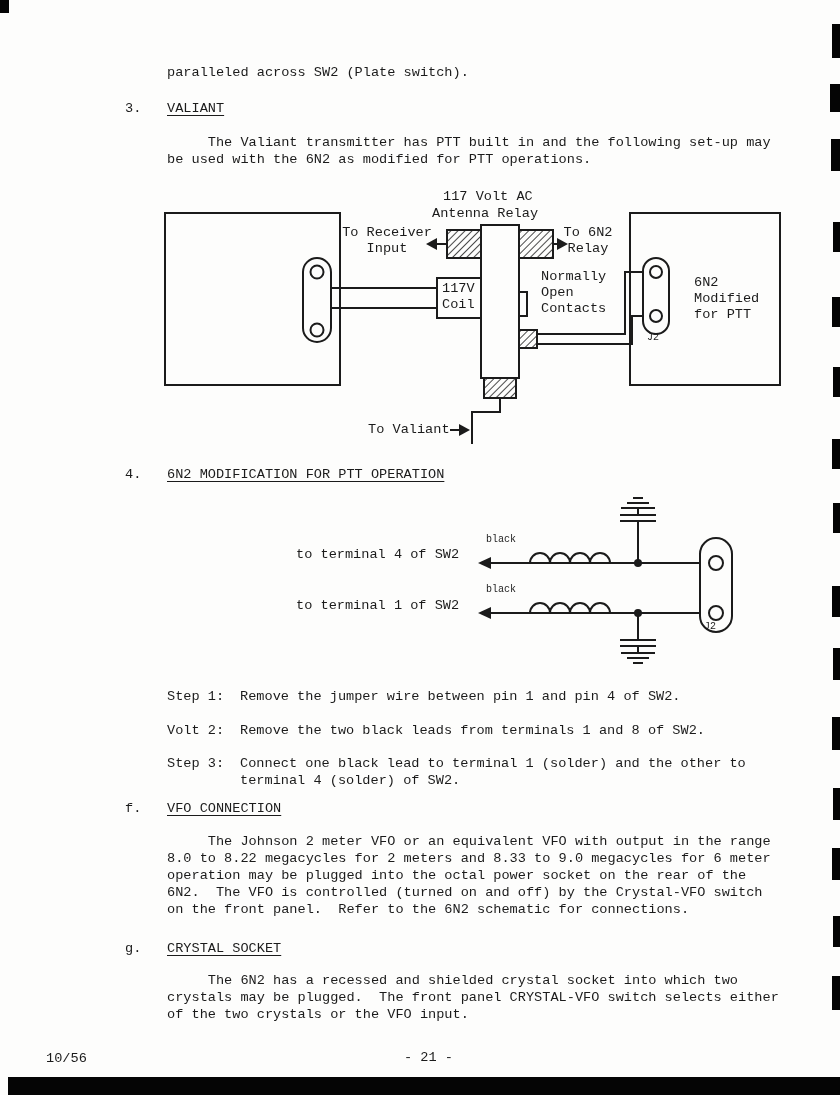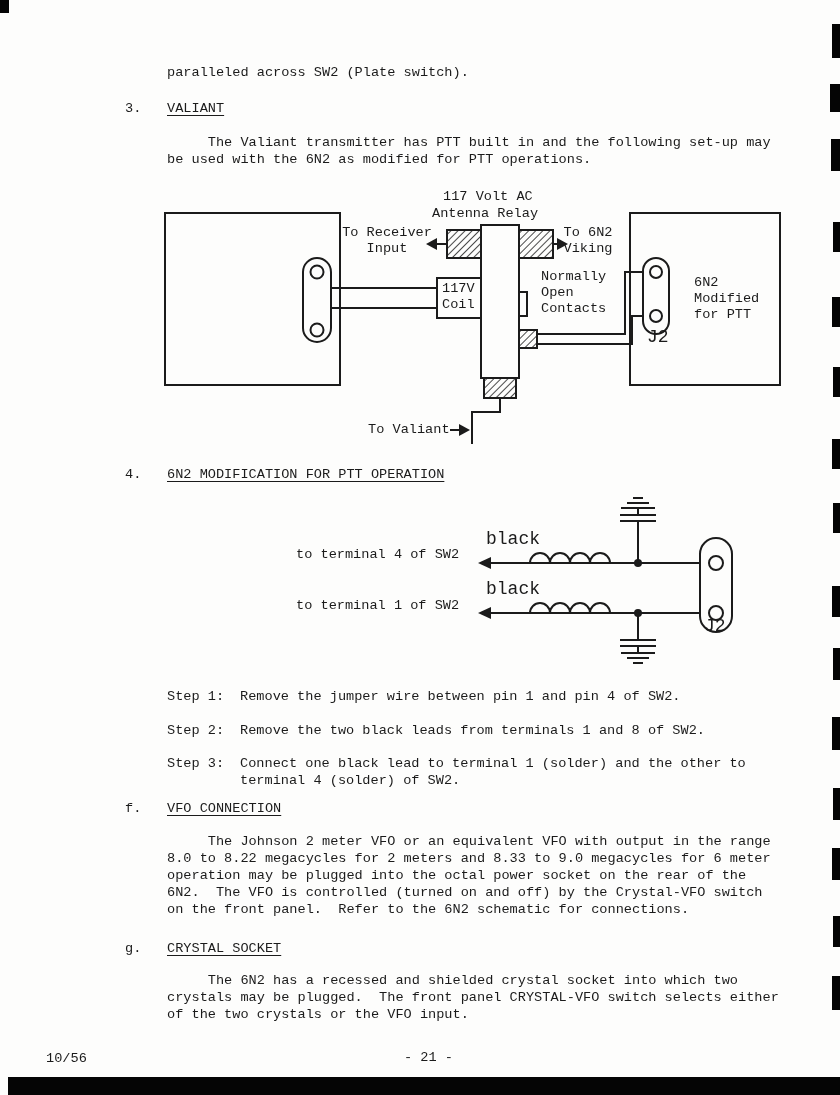--- a/index.html
+++ b/index.html
@@ -5,21 +5,21 @@
   * { margin:0; padding:0; box-sizing:border-box; }
   html,body { background:#666; }
   .page {
     position:relative; width:840px; height:1095px; margin:0 auto;
     background:#fdfdfc; color:#1b1b1b; overflow:hidden;
     font-family:"Liberation Mono","DejaVu Sans Mono",monospace;
   }
   .t { position:absolute; font-size:13.6px; line-height:17px; white-space:pre; }
   .heading { text-decoration:underline; text-underline-offset:3px; }
   .dlabel { position:absolute; font-size:13.6px; line-height:16px; white-space:pre; }
-  .small { font-size:18px; line-height:15px; }
+  .small { font-size:10px; line-height:15px; }
   .ctr { text-align:center; }
   .diagram { position:absolute; left:0; }
   .diagram svg { position:absolute; left:0; top:0; }
   .artifact { position:absolute; background:#050505; }
 </style>
 </head>
 <body>
 
 <div class="page">
 
@@ -84,21 +84,21 @@
         <polygon points="426,58 437,52 437,64"></polygon>
         <polygon points="568,58 557,52 557,64"></polygon>
         <polygon points="470,244 459,238 459,250"></polygon>
       </g>
     </svg>
     <div class="dlabel" style="left:443px;top:3px;">117 Volt AC</div>
     <div class="dlabel" style="left:432px;top:20px;">Antenna Relay</div>
     <div class="dlabel ctr" style="left:341px;top:39px;width:92px;">To Receiver
 Input</div>
     <div class="dlabel ctr" style="left:560px;top:39px;width:56px;">To 6N2
-Viking</div>
+Relay</div>
     <div class="dlabel" style="left:442px;top:95px;">117V
 Coil</div>
     <div class="dlabel" style="left:541px;top:83px;">Normally
 Open
 Contacts</div>
     <div class="dlabel" style="left:694px;top:89px;">6N2
 Modified
 for PTT</div>
     <div class="dlabel small" style="left:647px;top:144px;">J2</div>
     <div class="dlabel" style="left:368px;top:236px;">To Valiant</div>
@@ -141,21 +141,21 @@
     </svg>
     <div class="dlabel" style="left:296px;top:57px;">to terminal 4 of SW2</div>
     <div class="dlabel small" style="left:486px;top:42px;">black</div>
     <div class="dlabel" style="left:296px;top:108px;">to terminal 1 of SW2</div>
     <div class="dlabel small" style="left:486px;top:92px;">black</div>
     <div class="dlabel small" style="left:704px;top:129px;">J2</div>
   </div>
 
   <div class="t" style="left:167px;top:688px;">Step 1:</div>
   <div class="t" style="left:240px;top:688px;">Remove the jumper wire between pin 1 and pin 4 of SW2.</div>
-  <div class="t" style="left:167px;top:722px;">Step 2:</div>
+  <div class="t" style="left:167px;top:722px;">Volt 2:</div>
   <div class="t" style="left:240px;top:722px;">Remove the two black leads from terminals 1 and 8 of SW2.</div>
   <div class="t" style="left:167px;top:755px;">Step 3:</div>
   <div class="t" style="left:240px;top:755px;">Connect one black lead to terminal 1 (solder) and the other to
 terminal 4 (solder) of SW2.</div>
 
   <div class="t" style="left:125px;top:800px;">f.</div>
   <div class="t heading" style="left:167px;top:800px;">VFO CONNECTION</div>
   <div class="t" style="left:167px;top:833px;">     The Johnson 2 meter VFO or an equivalent VFO with output in the range
 8.0 to 8.22 megacycles for 2 meters and 8.33 to 9.0 megacycles for 6 meter
 operation may be plugged into the octal power socket on the rear of the

